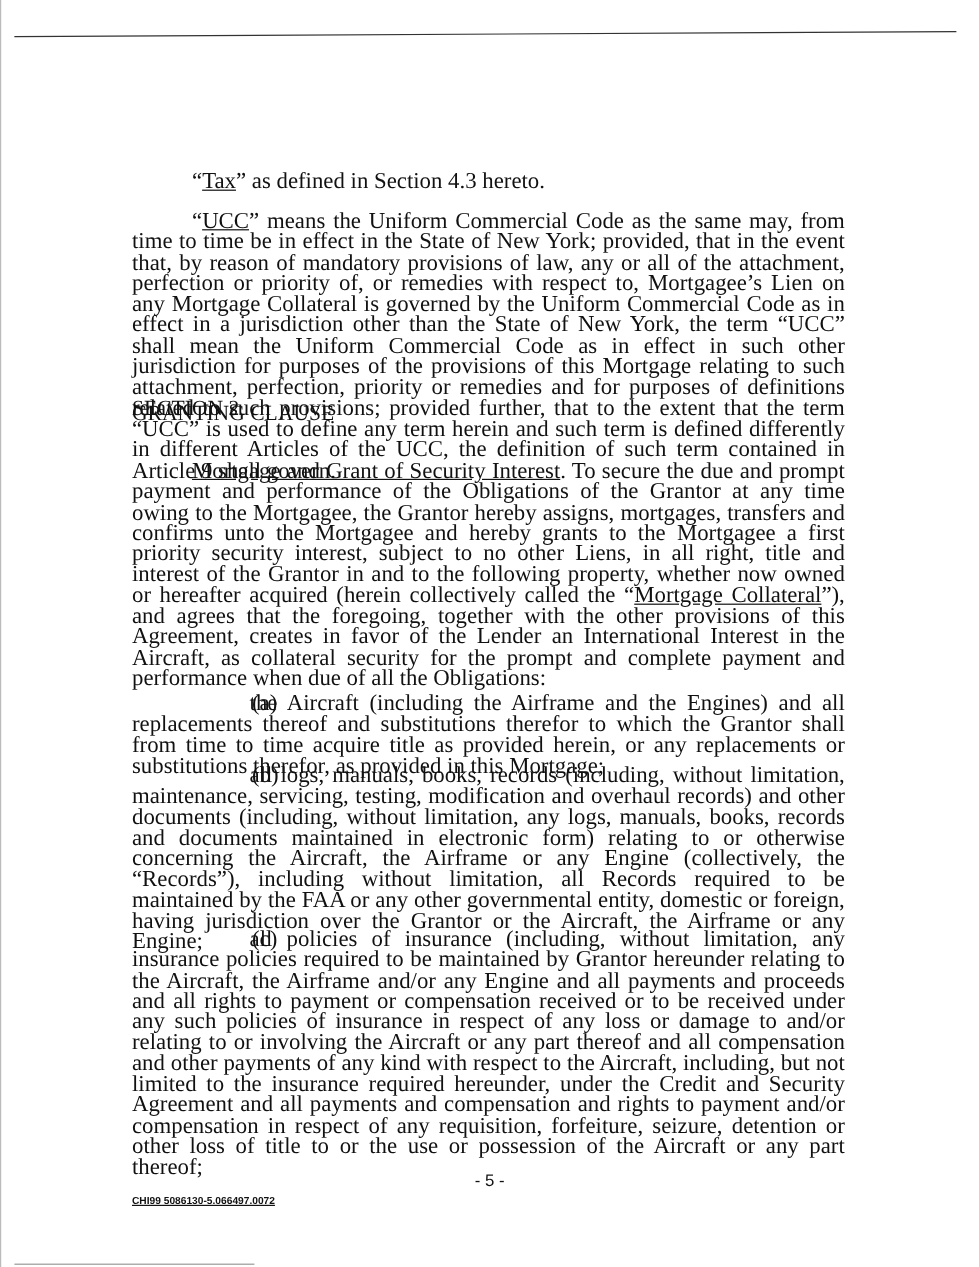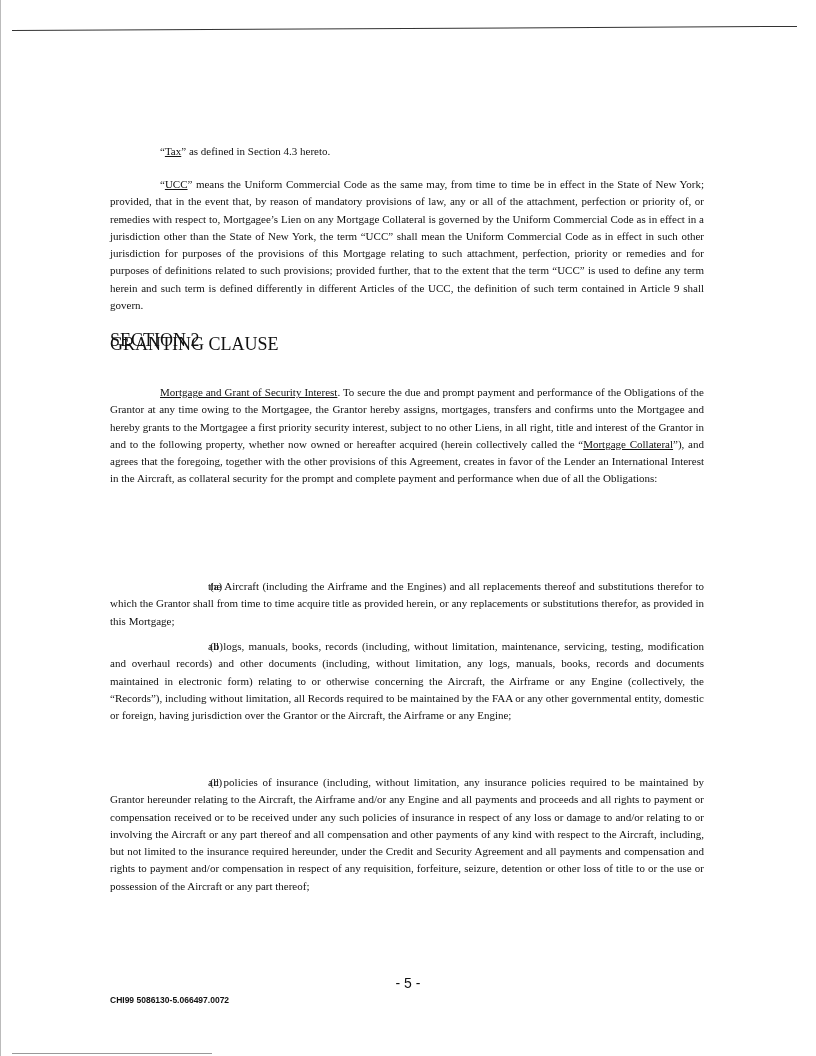--- a/index.html
+++ b/index.html
@@ -3,29 +3,29 @@
 <meta charset="utf-8">
 <style>
   html, body { margin: 0; padding: 0; background: #ffffff; }
   body { width: 816px; height: 1056px; position: relative; overflow: hidden;
          font-family: "Liberation Serif", serif; color: #111; }
   .topline { position: absolute; left: 12px; top: 30px; width: 785px; height: 0;
              border-top: 1.5px solid #333; transform: rotate(-0.3deg); transform-origin: left; }
   .leftline { position: absolute; left: 0; top: 0; width: 1px; height: 1056px; background: #bbb; }
   .bottomline { position: absolute; left: 12px; top: 1053px; width: 200px; border-top: 1px solid #999; }
   .page { position: absolute; left: 110px; top: 0; width: 594px; }
-  p { margin: 0; font-size: 11px; line-height: 17.3px; text-align: justify; }
+  p { margin: 0; font-size: 19px; line-height: 17.3px; text-align: justify; }
   .indent { text-indent: 50px; }
   .u { text-decoration: underline; }
   .center { text-align: left; font-size: 18px; line-height: 17.3px; }
   .item-label { display: inline-block; width: 48px; }
   .pageno { position: absolute; left: 0; width: 816px; top: 975px; text-align: center;
             font-size: 14px; font-family: "Liberation Sans", sans-serif; }
   .docid { position: absolute; left: 110px; top: 995px; font-size: 8.5px;
-           font-family: "Liberation Sans", sans-serif; font-weight: bold; }
+           font-family: "Liberation Sans", sans-serif; font-weight: bold; text-decoration: underline; }
 </style>
 </head>
 <body>
 
 <div class="leftline"></div>
 <div class="topline"></div>
 <div class="bottomline"></div>
 
 <div class="page">
 

